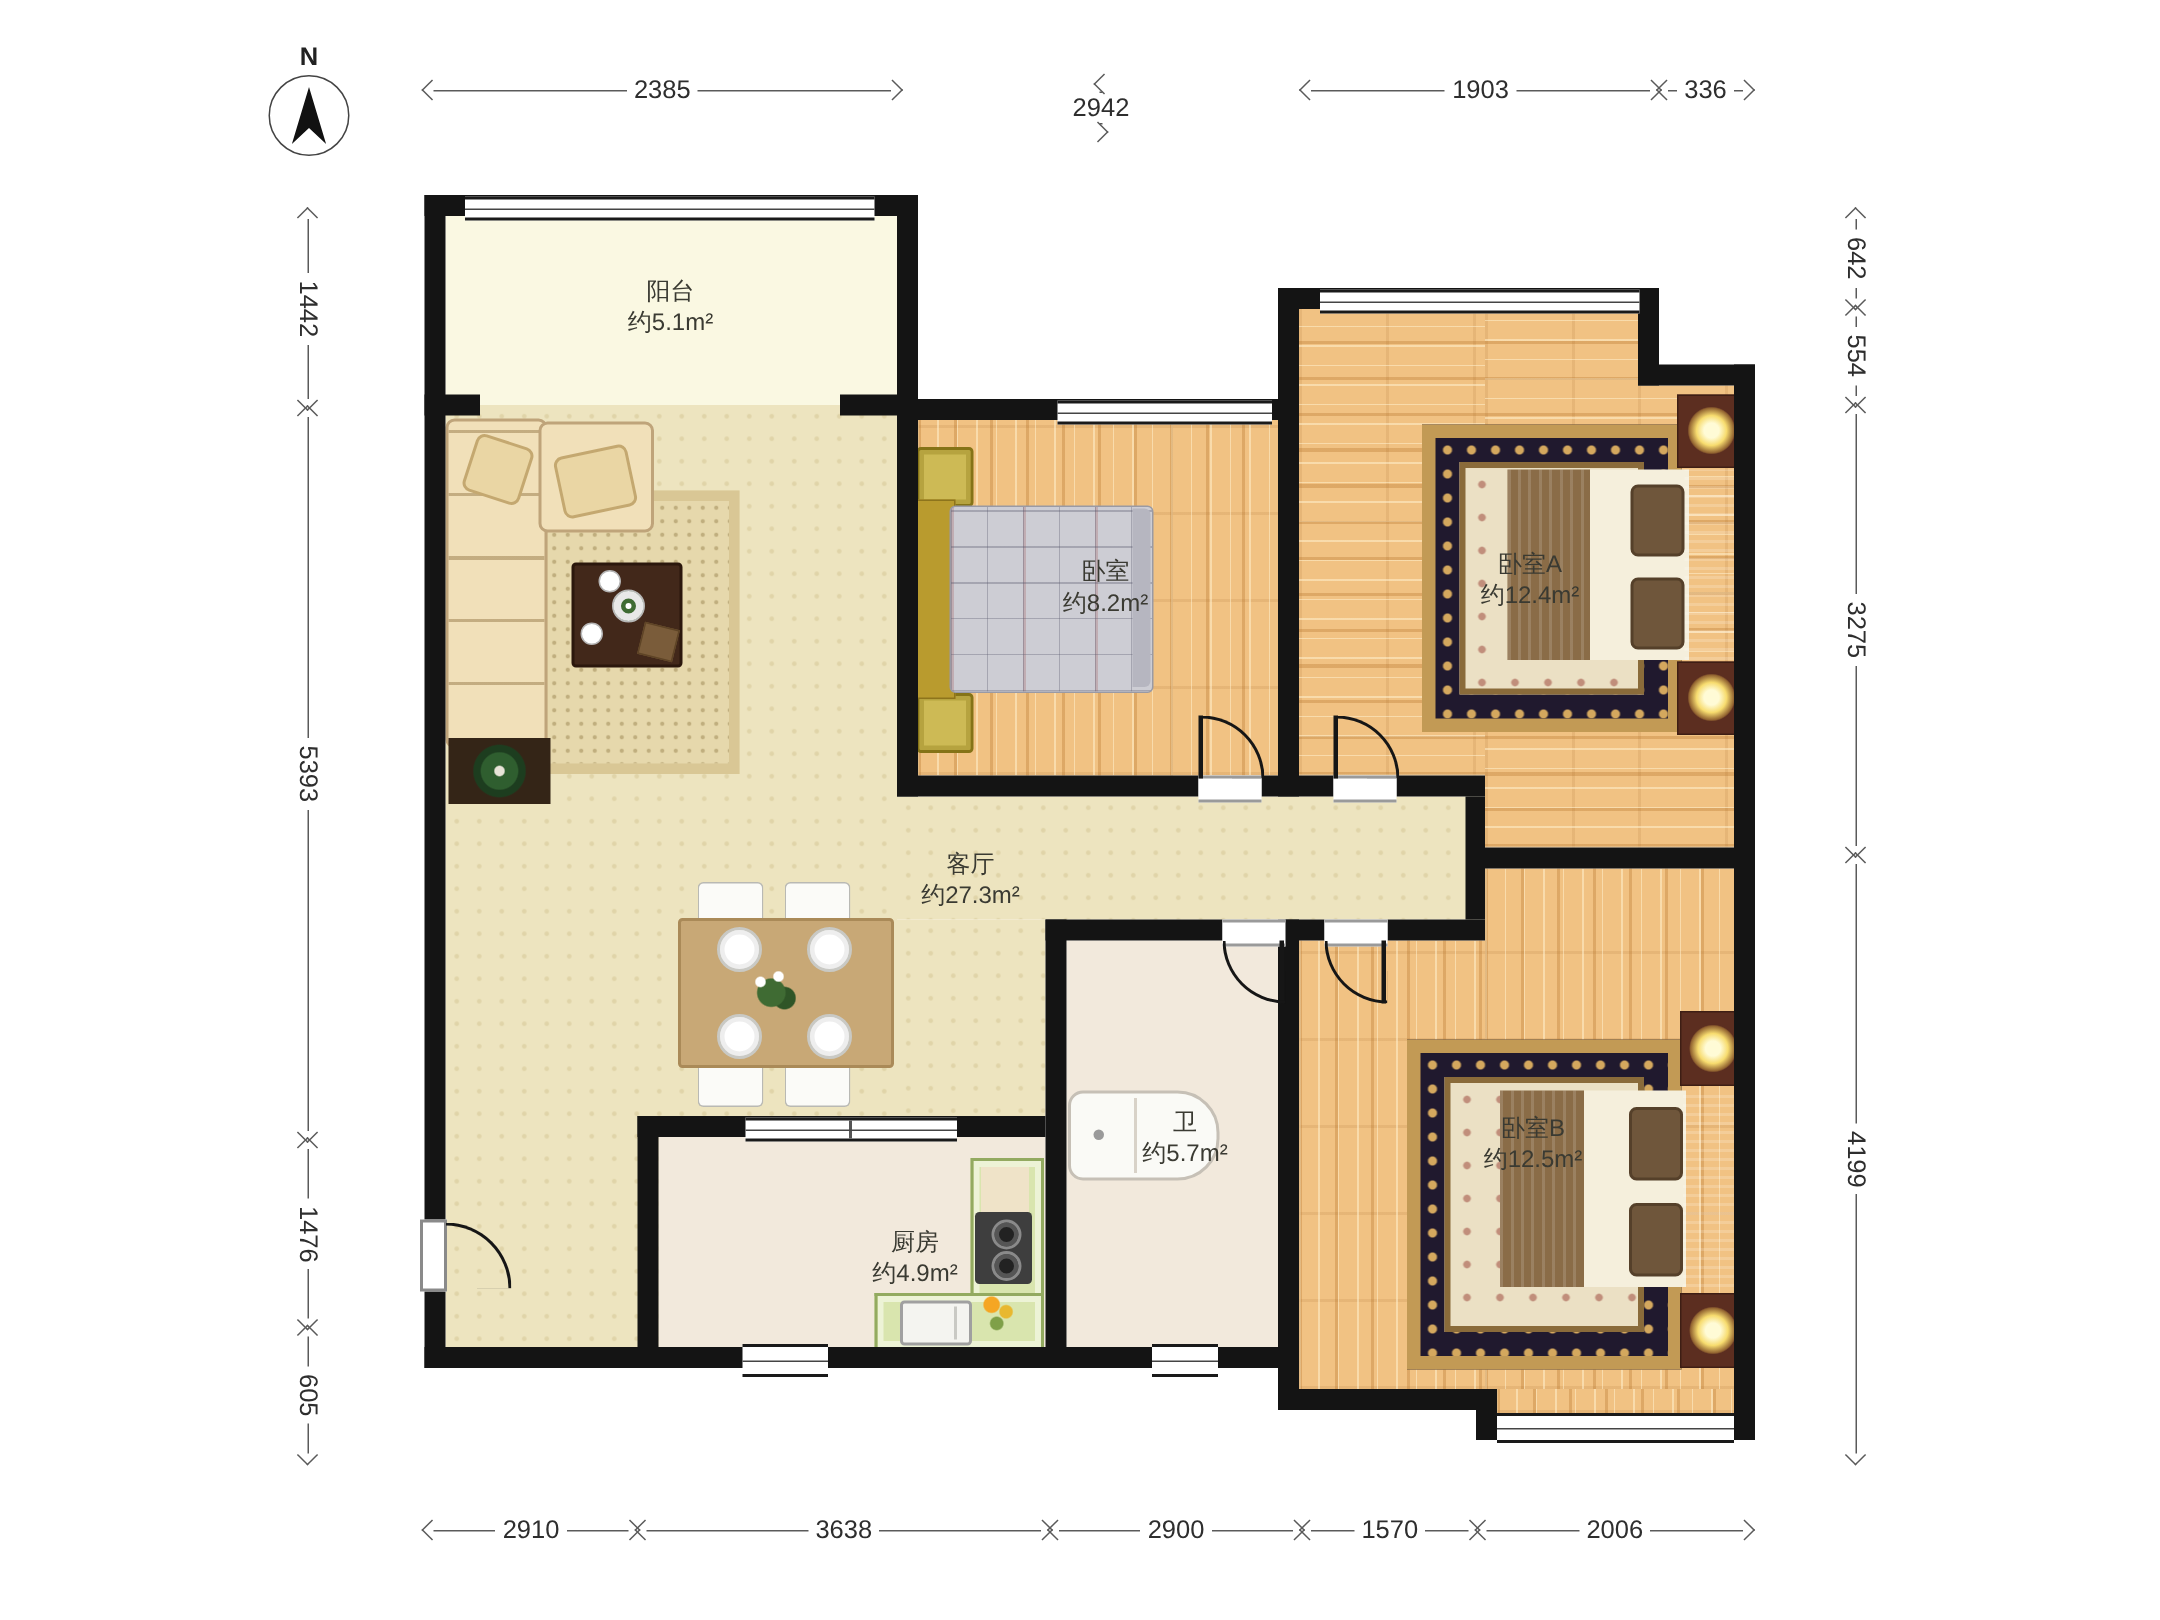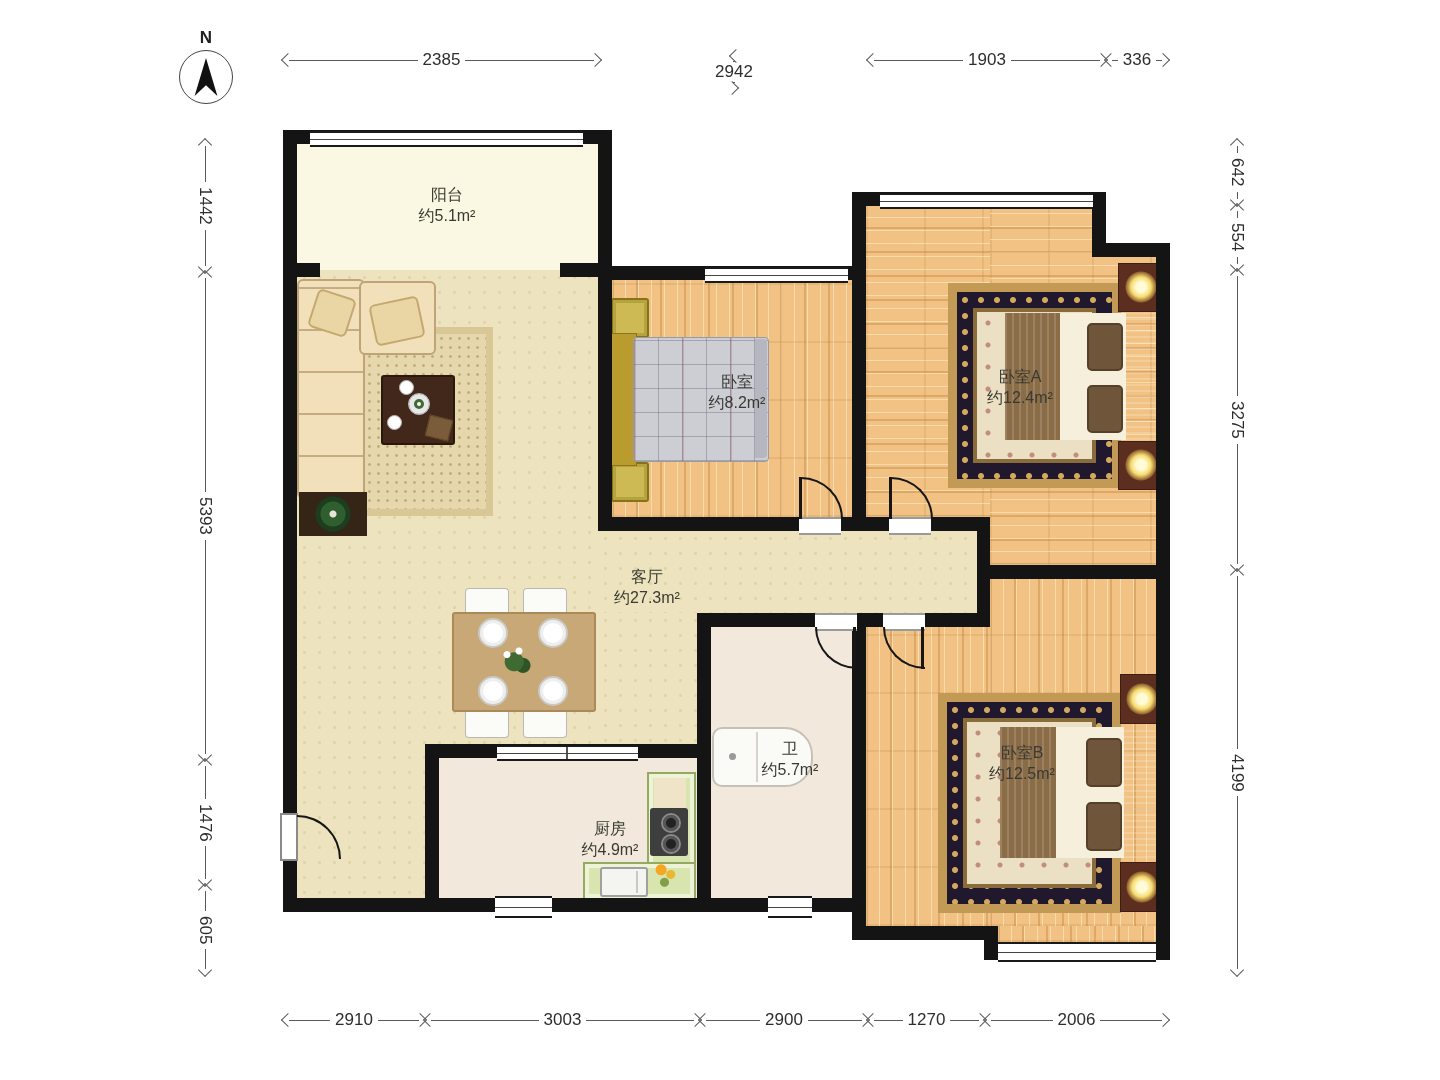--- a/index.html
+++ b/index.html
@@ -335,35 +335,35 @@
   <div class="dim dim-h" style="left:283px;top:1011px;width:142px;">
     <span class="chev chev-l"></span>
       <span class="dline"></span>
     <span class="dlabel">2910</span>
     <span class="dline"></span>
       <span class="chev chev-r"></span>
   </div>
   <div class="dim dim-h" style="left:425px;top:1011px;width:275px;">
     <span class="chev chev-l"></span>
       <span class="dline"></span>
-    <span class="dlabel">3003</span>
+    <span class="dlabel">3638</span>
     <span class="dline"></span>
       <span class="chev chev-r"></span>
   </div>
   <div class="dim dim-h" style="left:700px;top:1011px;width:168px;">
     <span class="chev chev-l"></span>
       <span class="dline"></span>
     <span class="dlabel">2900</span>
     <span class="dline"></span>
       <span class="chev chev-r"></span>
   </div>
   <div class="dim dim-h" style="left:868px;top:1011px;width:117px;">
     <span class="chev chev-l"></span>
       <span class="dline"></span>
-    <span class="dlabel">1270</span>
+    <span class="dlabel">1570</span>
     <span class="dline"></span>
       <span class="chev chev-r"></span>
   </div>
   <div class="dim dim-h" style="left:985px;top:1011px;width:183px;">
     <span class="chev chev-l"></span>
       <span class="dline"></span>
     <span class="dlabel">2006</span>
     <span class="dline"></span>
       <span class="chev chev-r"></span>
   </div>

